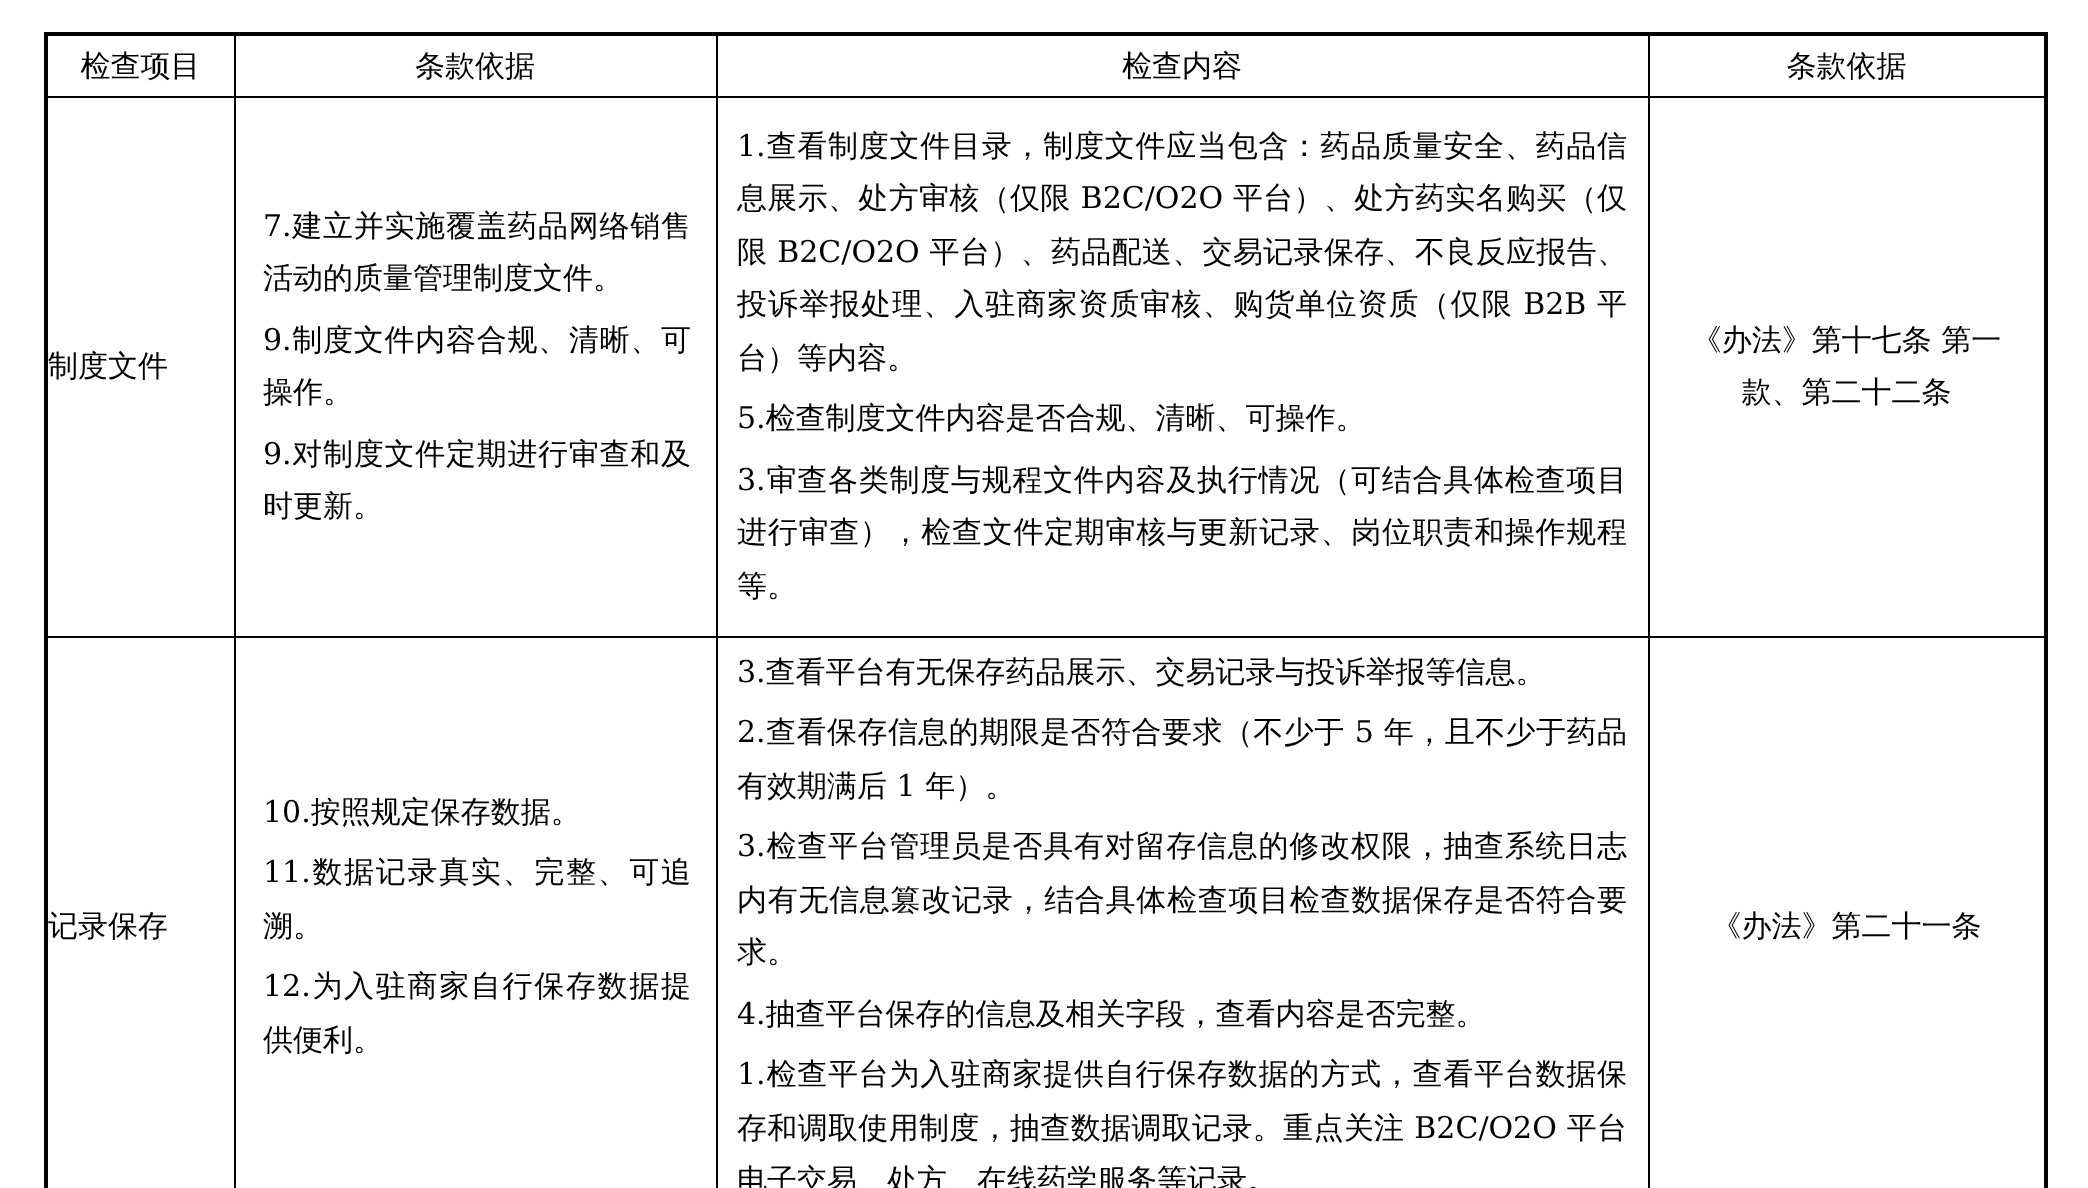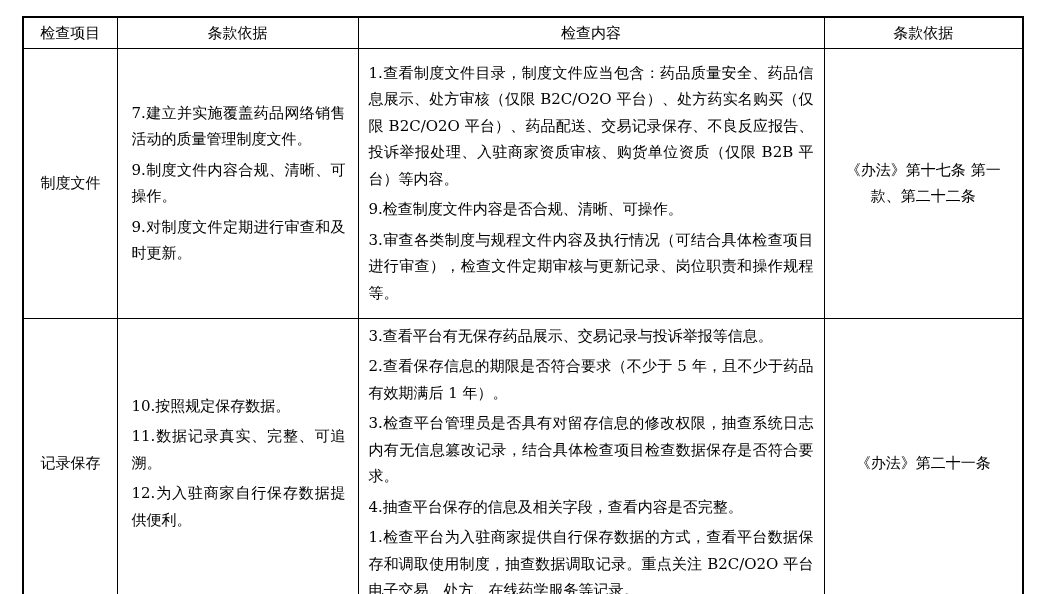--- a/index.html
+++ b/index.html
@@ -33,22 +33,22 @@
   }
   tr.r-header { height: 31px; }
   tr.r-1 { height: 270px; }
   tr.r-2 { height: 263px; }
   .inspection th {
     text-align: center;
     padding: 2px 4px;
     line-height: 20px;
   }
   td.c-item {
-    text-align: right;
-    padding: 0 16px;
+    text-align: left;
+    padding: 0 0;
     line-height: 24px;
   }
   td.c-points {
     padding: 0 8px 0 10px;
     line-height: 26.5px;
   }
   td.c-content {
     padding: 0 6px;
     line-height: 26.5px;
   }
@@ -85,21 +85,21 @@
     <tbody>
       <tr class="r-1">
         <td class="c-item">制度文件</td>
         <td class="c-points">
           <p>7.建立并实施覆盖药品网络销售活动的质量管理制度文件。</p>
           <p>9.制度文件内容合规、清晰、可操作。</p>
           <p>9.对制度文件定期进行审查和及时更新。</p>
         </td>
         <td class="c-content">
           <p>1.查看制度文件目录，制度文件应当包含：药品质量安全、药品信息展示、处方审核（仅限 B2C/O2O 平台）、处方药实名购买（仅限 B2C/O2O 平台）、药品配送、交易记录保存、不良反应报告、投诉举报处理、入驻商家资质审核、购货单位资质（仅限 B2B 平台）等内容。</p>
-          <p>9.检查制度文件内容是否合规、清晰、可操作。</p>
+          <p>5.检查制度文件内容是否合规、清晰、可操作。</p>
           <p>3.审查各类制度与规程文件内容及执行情况（可结合具体检查项目进行审查），检查文件定期审核与更新记录、岗位职责和操作规程等。</p>
         </td>
         <td class="c-basis">《办法》第十七条 第一款、第二十二条</td>
       </tr>
       <tr class="r-2">
         <td class="c-item">记录保存</td>
         <td class="c-points">
           <p>10.按照规定保存数据。</p>
           <p>11.数据记录真实、完整、可追溯。</p>
           <p>12.为入驻商家自行保存数据提供便利。</p>

